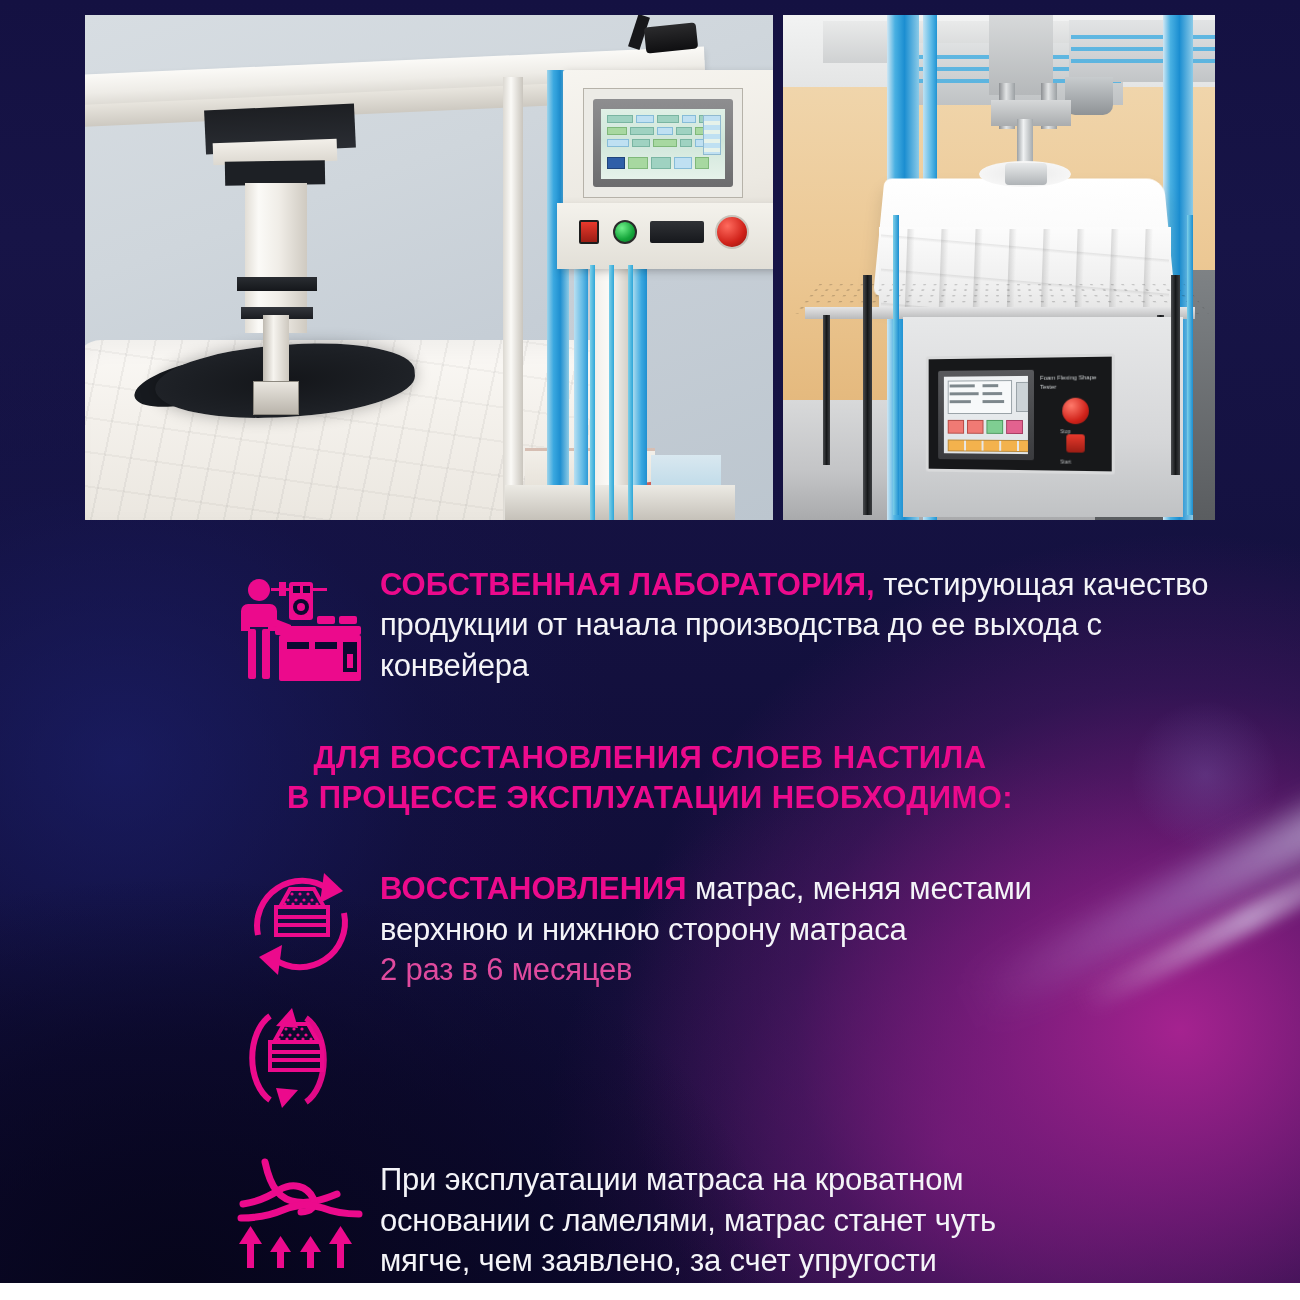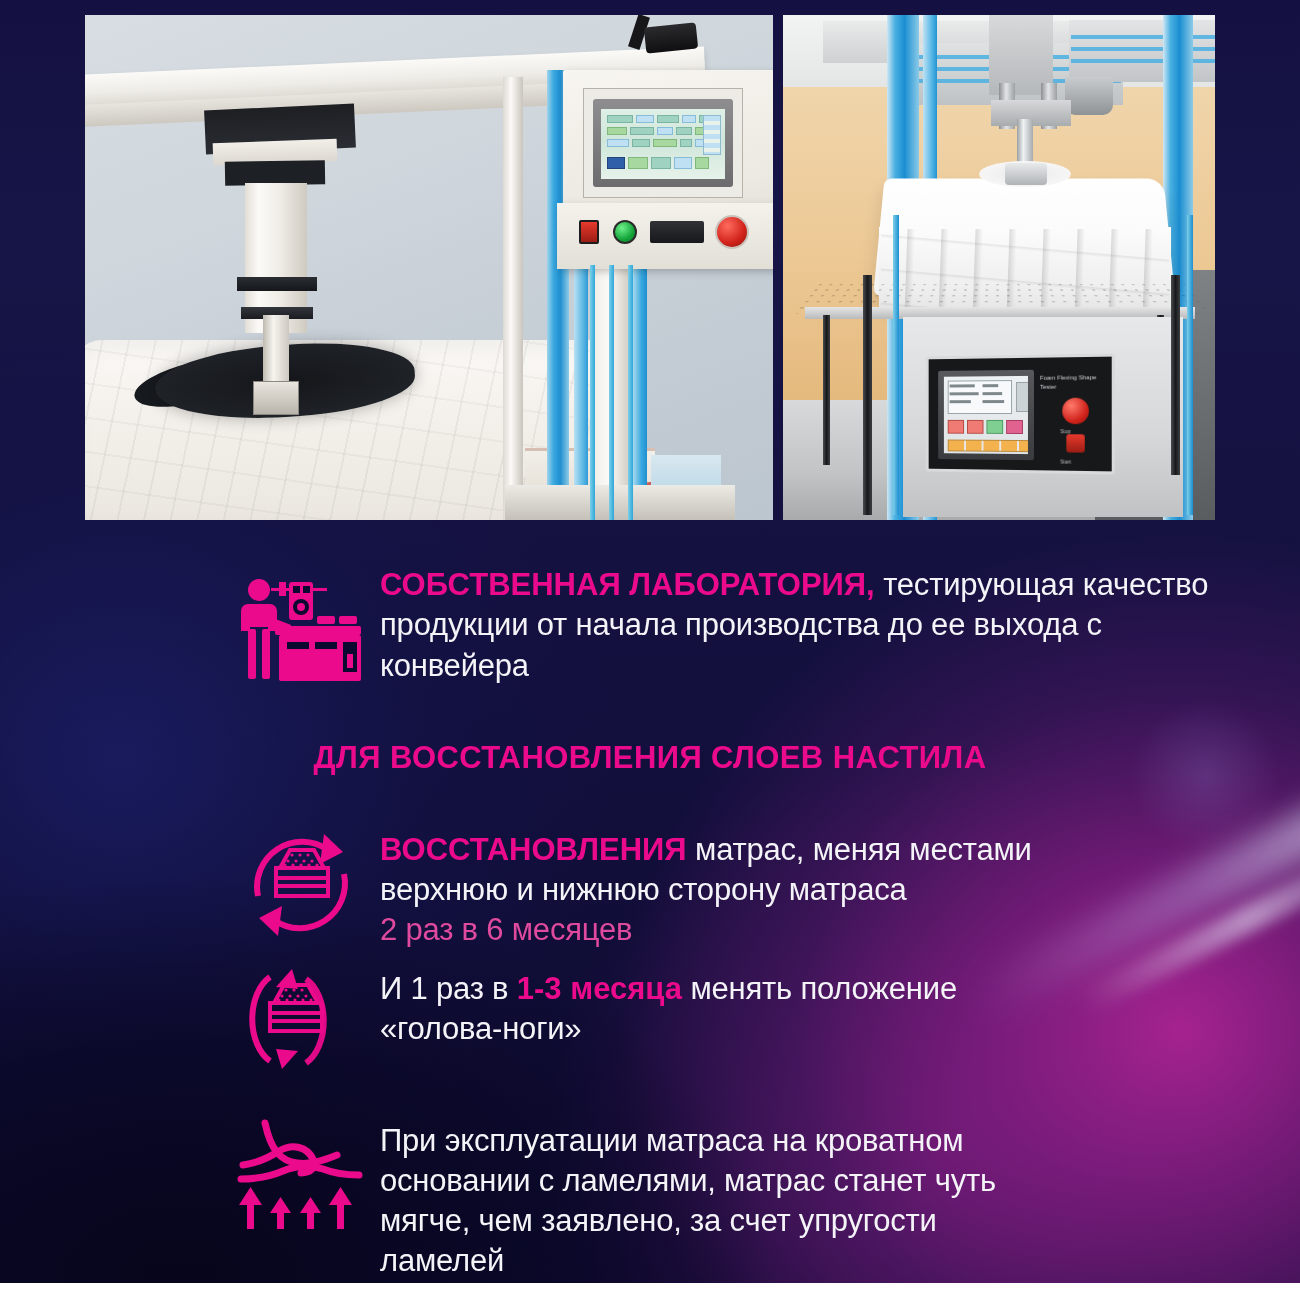--- a/index.html
+++ b/index.html
@@ -583,20 +583,21 @@
           </g>
         </svg>
       </div>
       <div class="text-col">
         <div class="para"><span class="hl-strong">СОБСТВЕННАЯ ЛАБОРАТОРИЯ,</span><span> тестирующая качество продукции от начала производства до ее выхода с конвейера</span></div>
       </div>
     </div>
 
     <div class="section-title">
       <div>ДЛЯ ВОССТАНОВЛЕНИЯ СЛОЕВ НАСТИЛА</div>
+      <div>В ПРОЦЕССЕ ЭКСПЛУАТАЦИИ НЕОБХОДИМО:</div>
     </div>
 
     <div class="tips">
 
       <div class="tip-row r1">
         <div class="icon-col">
           <svg class="icon-svg" width="122" height="122" viewBox="0 0 122 122">
             <g fill="none" stroke="#ec0a8c" stroke-width="6">
               <path d="M18 72 A45 45 0 0 1 88 26" stroke-linecap="butt"></path>
               <path d="M104 50 A45 45 0 0 1 34 96" stroke-linecap="butt"></path>
@@ -655,23 +656,20 @@
                 <circle cx="58" cy="33" r="1.6"></circle>
                 <circle cx="66" cy="33" r="1.6"></circle>
               <circle cx="39" cy="37" r="1.6"></circle>
                 <circle cx="47" cy="37" r="1.6"></circle>
                 <circle cx="55" cy="37" r="1.6"></circle>
                 <circle cx="63" cy="37" r="1.6"></circle>
                 <circle cx="71" cy="37" r="1.6"></circle>
             </g>
           </svg>
         </div>
-        <div class="text-col">
-          <div class="para"><span>И 1 раз в </span><span class="hl-strong">1-3 месяца</span><span> менять положение «голова-ноги»</span></div>
-        </div>
       </div>
 
       <div class="tip-row r3">
         <div class="icon-col">
           <svg class="icon-svg" width="132" height="124" viewBox="0 0 132 124">
             <g fill="none" stroke="#ec0a8c" stroke-width="7" stroke-linejoin="round" stroke-linecap="round">
               <path d="M30 16 C 36 44, 46 54, 62 56 C 78 58, 92 52, 102 48"></path>
               <path d="M8 58 C 22 56, 32 52, 44 44 C 58 36, 72 40, 78 52 C 82 60, 76 66, 66 66"></path>
               <path d="M6 72 C 22 72, 34 70, 48 64 C 62 58, 76 58, 88 62 C 98 66, 108 68, 124 68"></path>
             </g>

